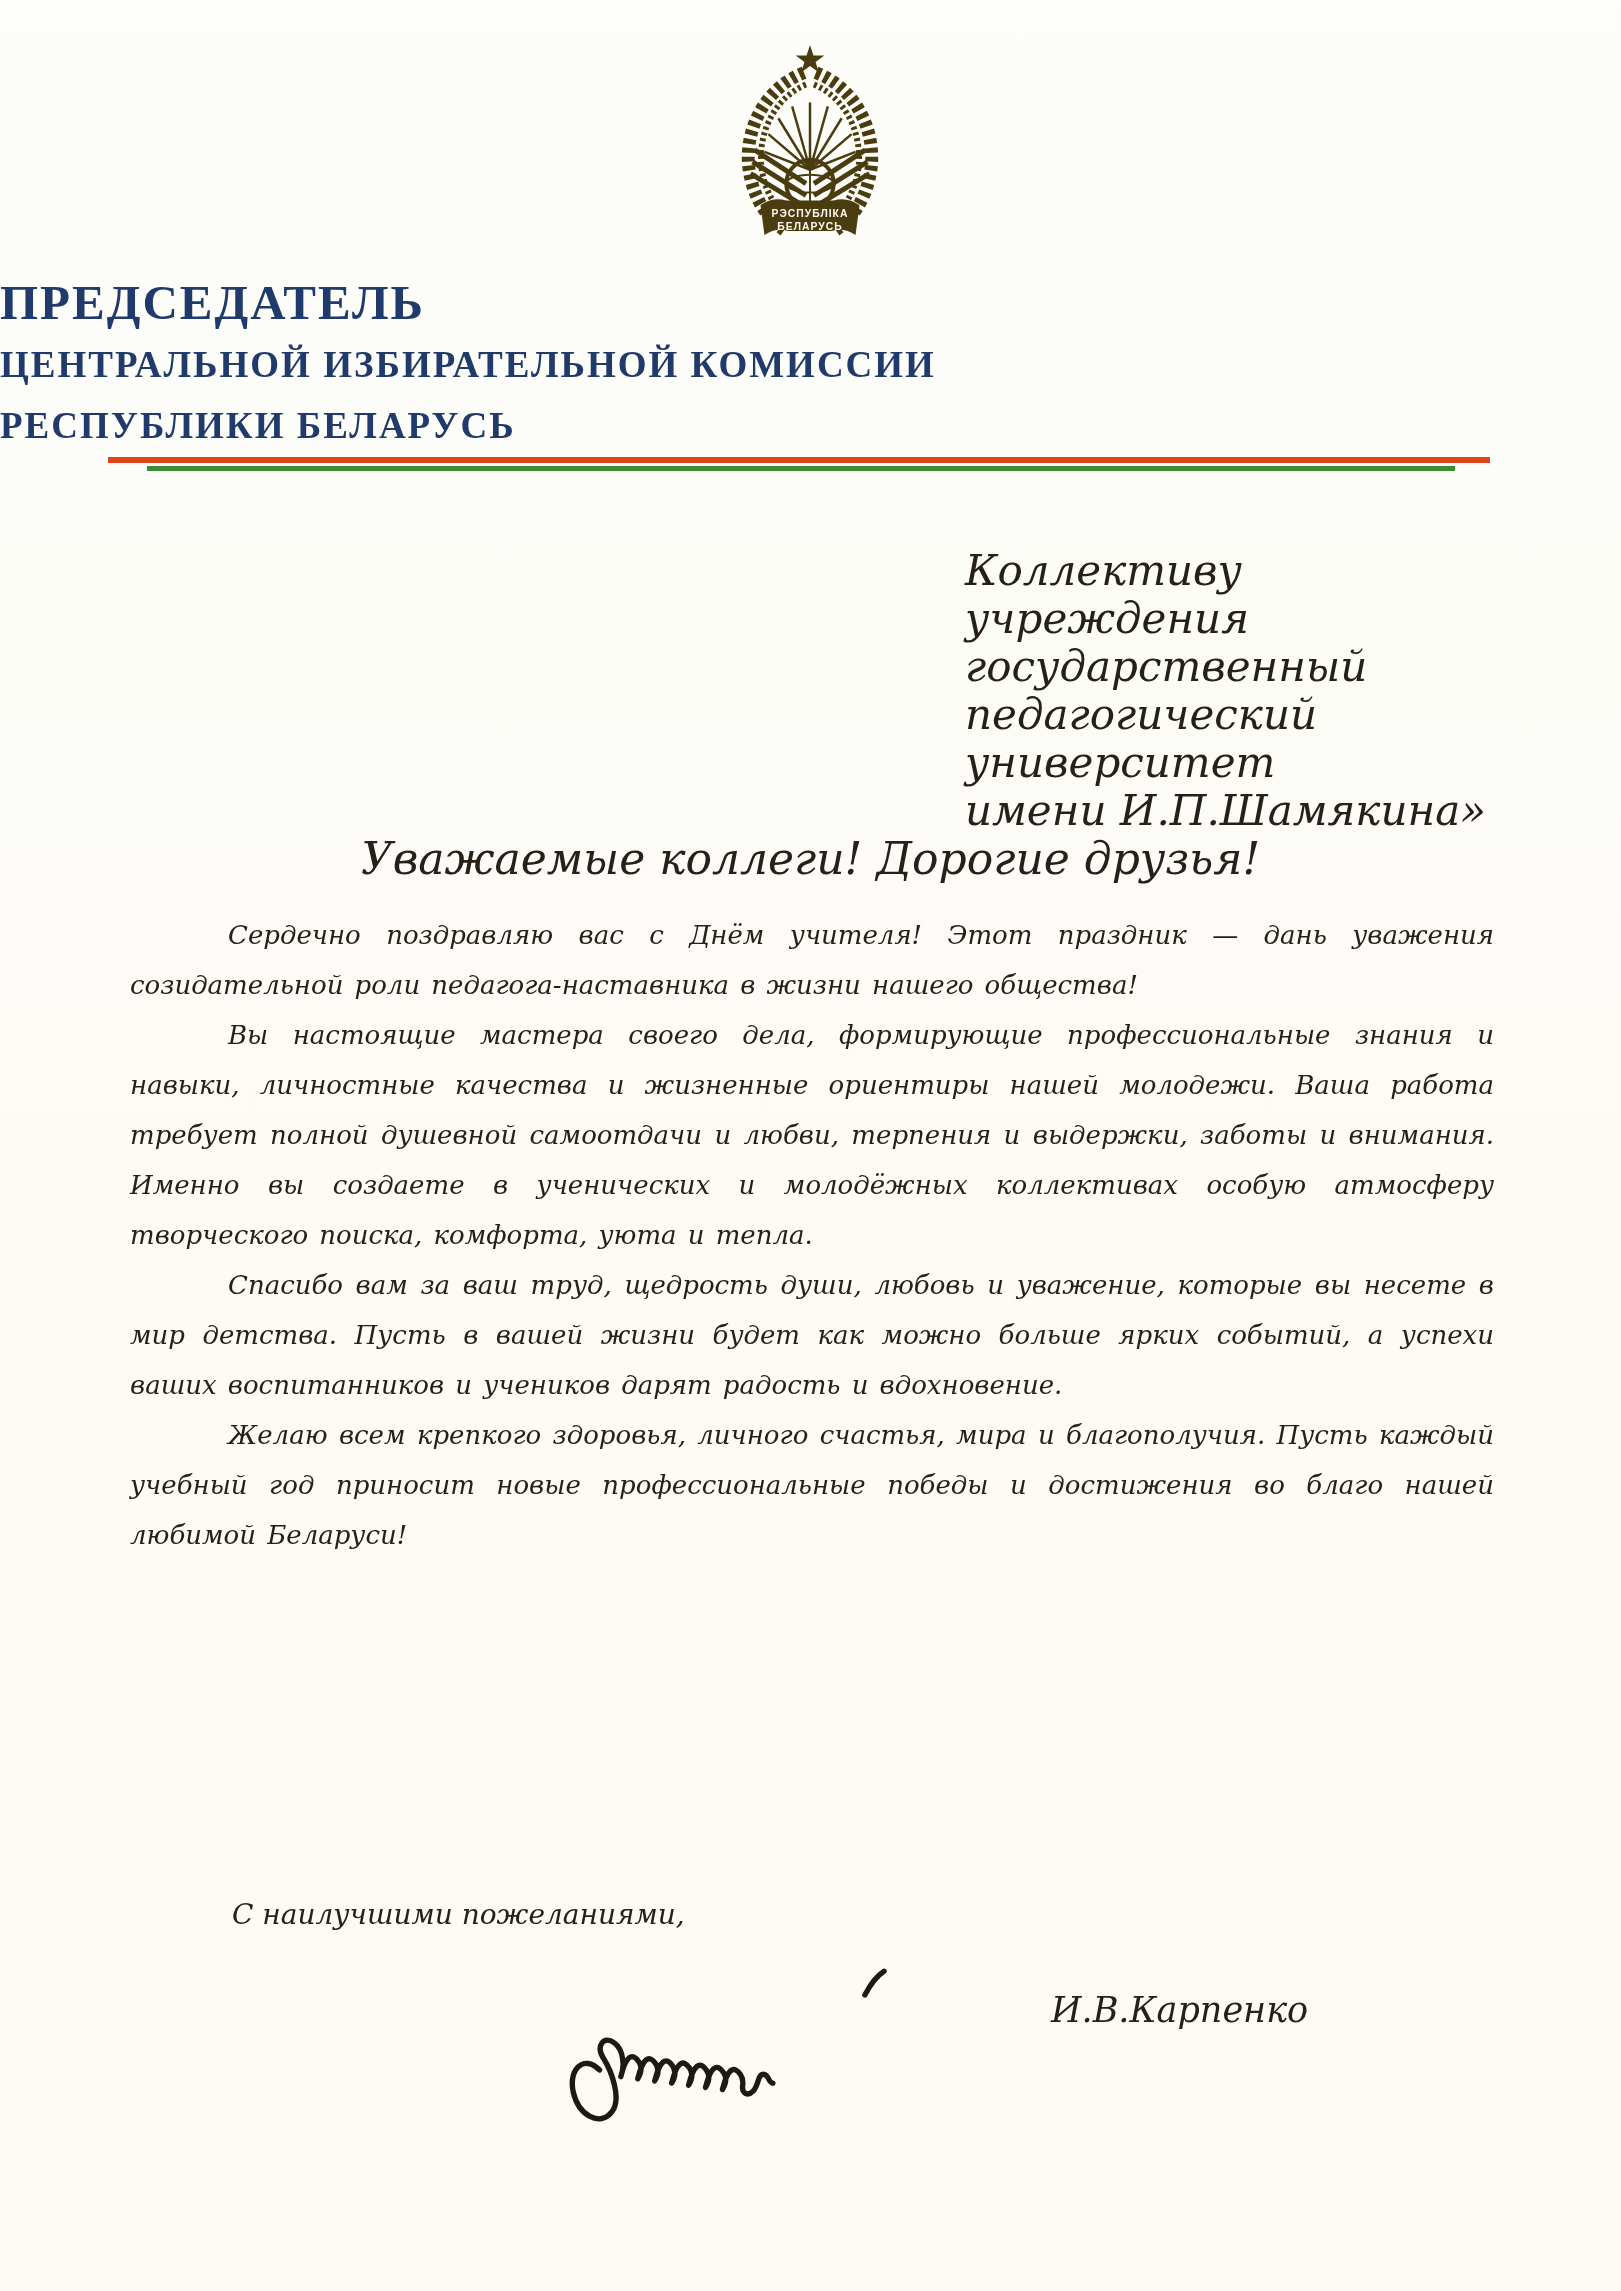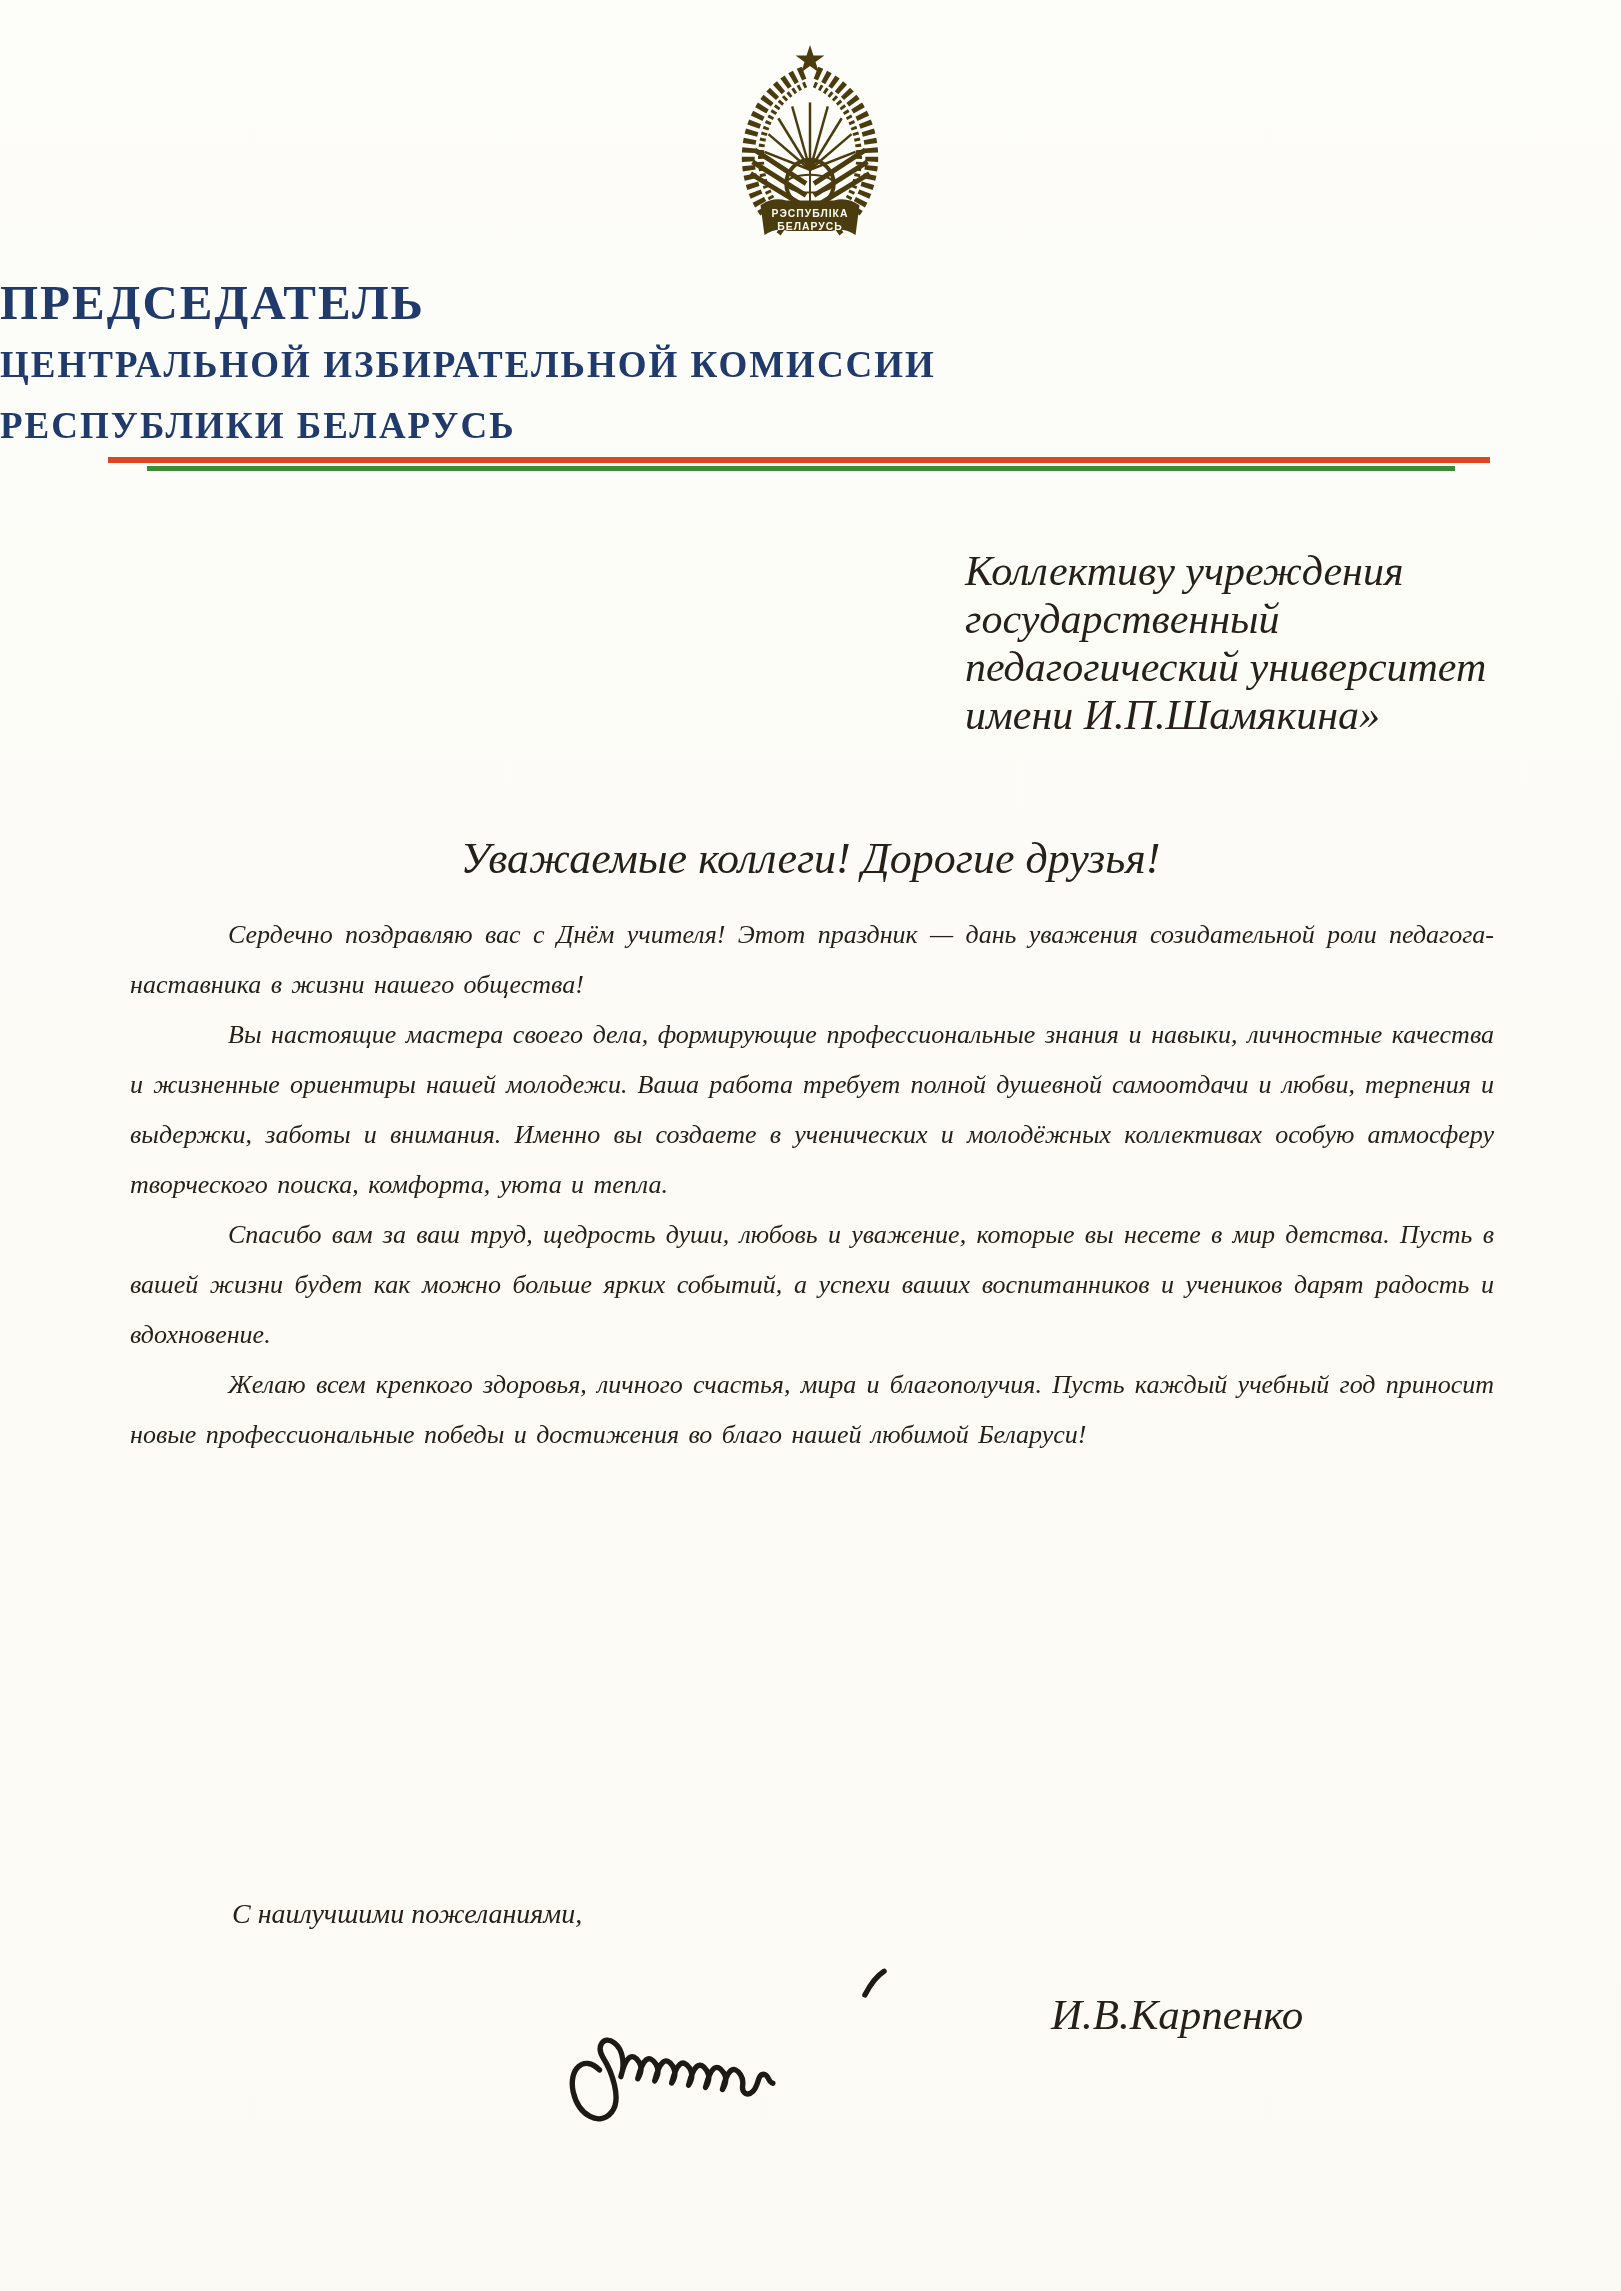--- a/index.html
+++ b/index.html
@@ -19,21 +19,21 @@
     text-align:left;color:#203a6b;
     font-family:"Liberation Serif", serif;font-weight:bold;
   }
   .lh1{font-size:49px;letter-spacing:2px;line-height:63px;}
   .lh2,.lh3{font-size:37px;letter-spacing:2px;line-height:61px;}
 
   .rule-red{position:absolute;left:108px;top:457px;width:1382px;height:5.9px;background:#e34420;}
   .rule-green{position:absolute;left:147px;top:466px;width:1308px;height:4.9px;background:#3c8c33;}
 
   
-  .ink{color:#272019;font-style:italic;font-family:Liberation Serif, serif;}
+  .ink{color:#272019;font-style:italic;}
 
   .addressee{
     position:absolute;left:965px;top:547px;width:549px;
     font-size:42px;line-height:48px;
   }
   .salutation{
     position:absolute;left:0;top:833px;width:1621px;
     text-align:center;font-size:44px;
   }
   .body-text{
@@ -41,21 +41,21 @@
     font-size:26px;line-height:50px;
   }
   .body-text p{
     margin:0;text-align:justify;text-indent:98px;word-spacing:2.9px;
   }
   .closing{
     position:absolute;left:232px;top:1898px;font-size:28px;
   }
   .signature-svg{position:absolute;left:537px;top:1960px;width:431px;height:176px;transform:rotate(-6deg);}
   .signer-name{
-    position:absolute;left:1051px;top:1990px;font-size:43px;
+    position:absolute;left:1051px;top:1990px;font-size:35px;
   }
 </style>
 </head>
 <body>
 
 <div class="page">
 
   <svg class="emblem" viewBox="0 0 200 210">
     <g fill="none" stroke="#4b3c10">
       <path fill="#4b3c10" stroke="none" d="M100,6 l3.5,10.5 11,0 -8.9,6.6 3.4,10.7 -9,-6.6 -9,6.6 3.4,-10.7 -8.9,-6.6 11,0 z"></path>

